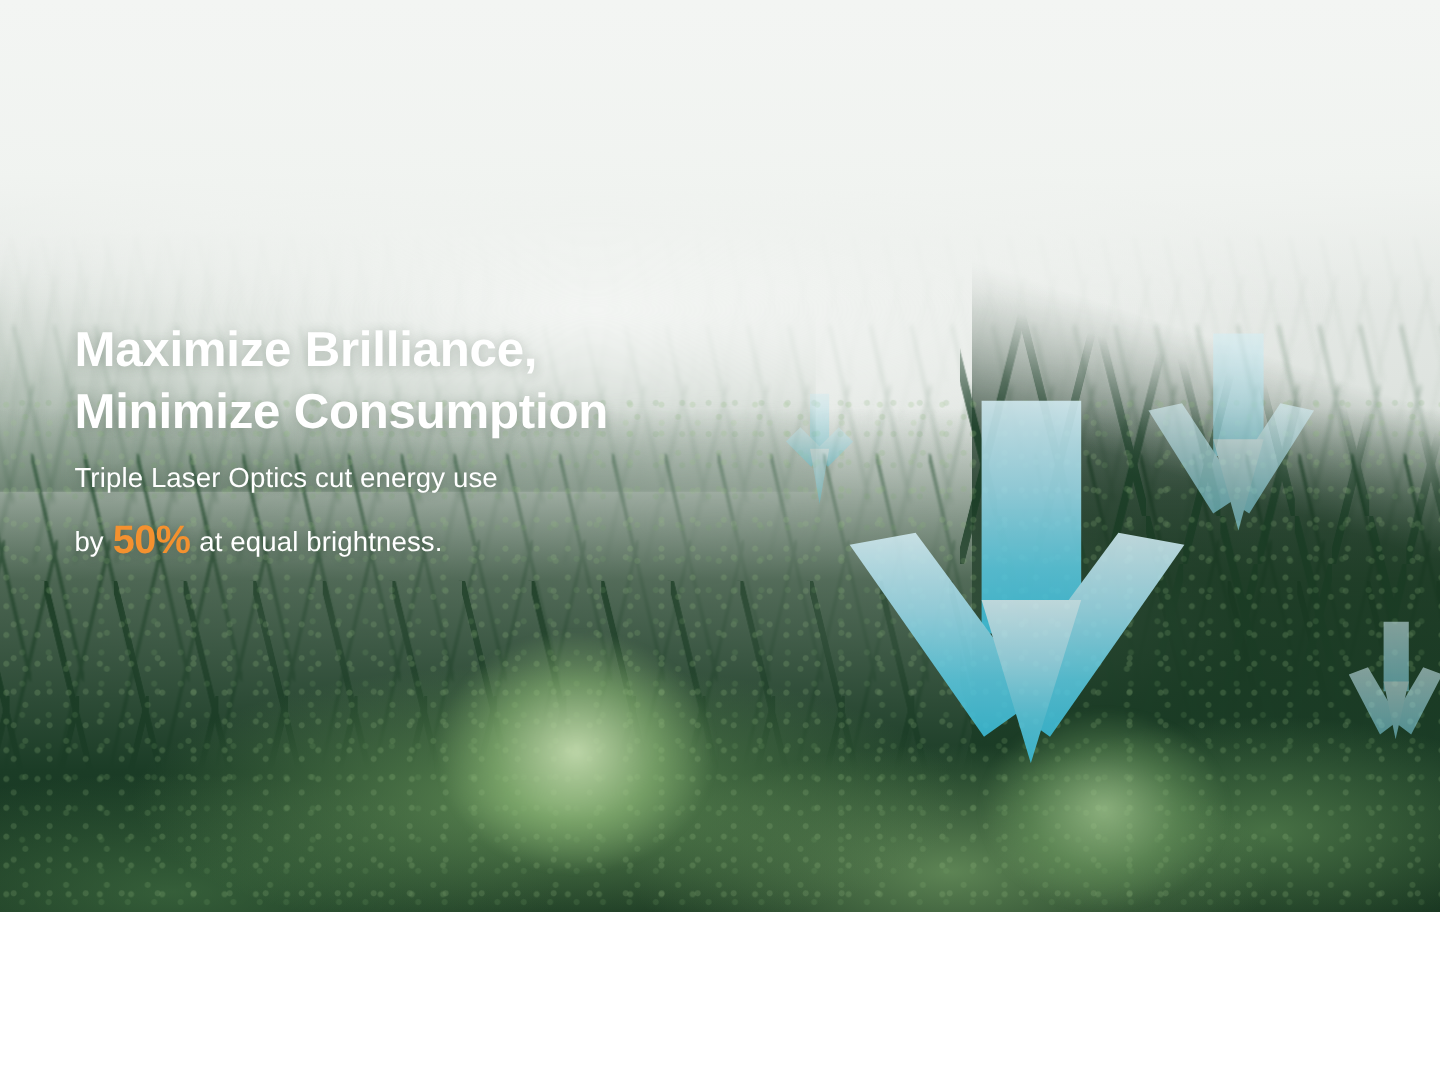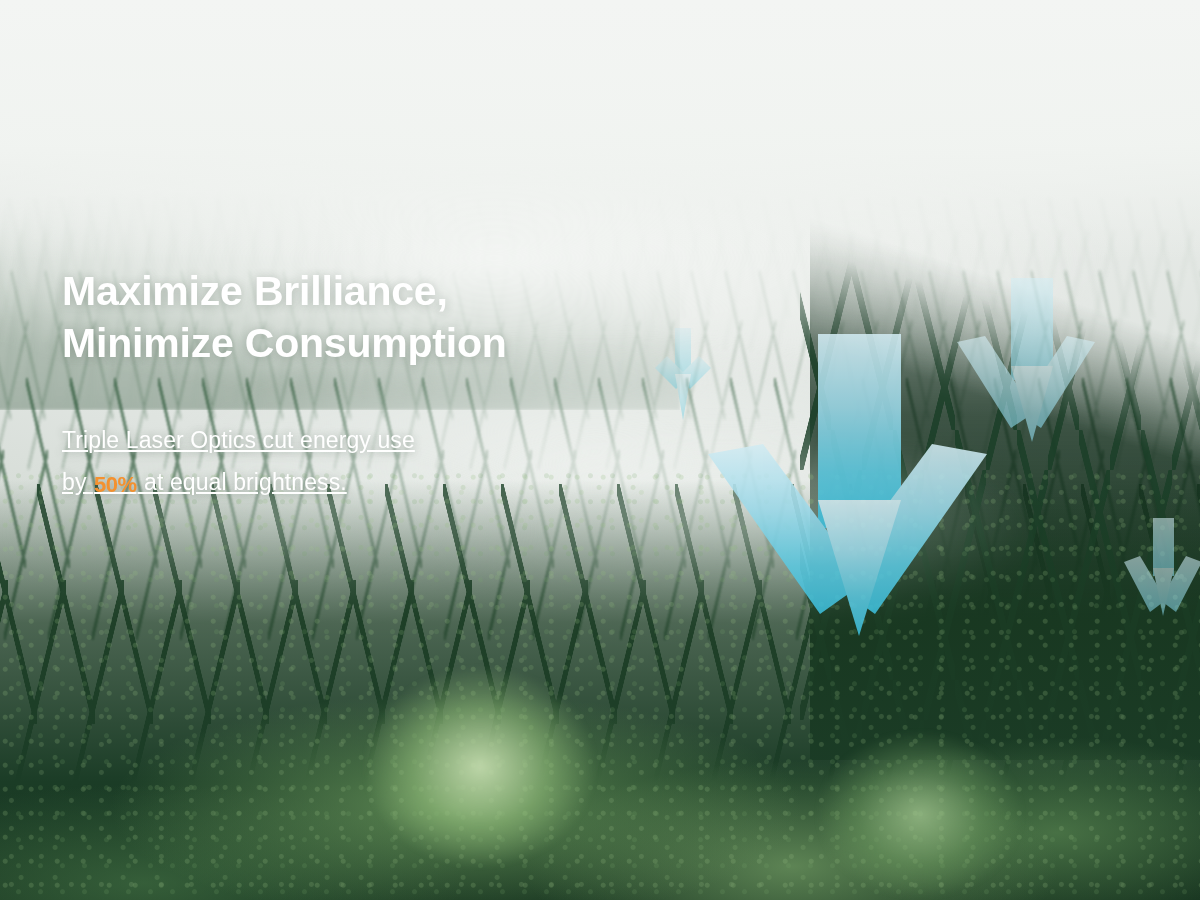--- a/index.html
+++ b/index.html
@@ -3,21 +3,21 @@
 <meta charset="utf-8">
 <style>
   html, body {
     margin: 0;
     padding: 0;
     background: #ffffff;
   }
   #stage {
     position: relative;
     width: 1200px;
-    height: 900px;
+    height: 760px;
     overflow: hidden;
     font-family: "Liberation Sans", sans-serif;
     background: #404040;
   }
 
   
   .bg-layer { position: absolute; inset: 0; }
 
   
   .bg-sky {
@@ -199,35 +199,34 @@
     font-weight: bold;
     line-height: 1.28;
     letter-spacing: -0.2px;
     white-space: pre-line;
     text-shadow: 0 1px 10px rgba(60,78,64,.30);
   }
 
   .subcopy {
     position: absolute;
     left: 62px;
-    top: 420px;
+    top: 378px;
     margin: 0;
     color: #ffffff;
     font-size: 23px;
     font-weight: normal;
     line-height: 1.82;
     letter-spacing: .1px;
     text-shadow: 0 1px 8px rgba(50,70,56,.38);
-    text-decoration: underline;
   }
   .subcopy .line { display: block; }
   .pct {
     color: #f4912f;
     font-weight: bold;
-    font-size: 22px;
+    font-size: 33px;
     letter-spacing: -0.5px;
     vertical-align: -2px;
     padding: 0 1px;
   }
 
   .footnote {
     position: absolute;
     left: 62px;
     top: 810px;
     margin: 0;

